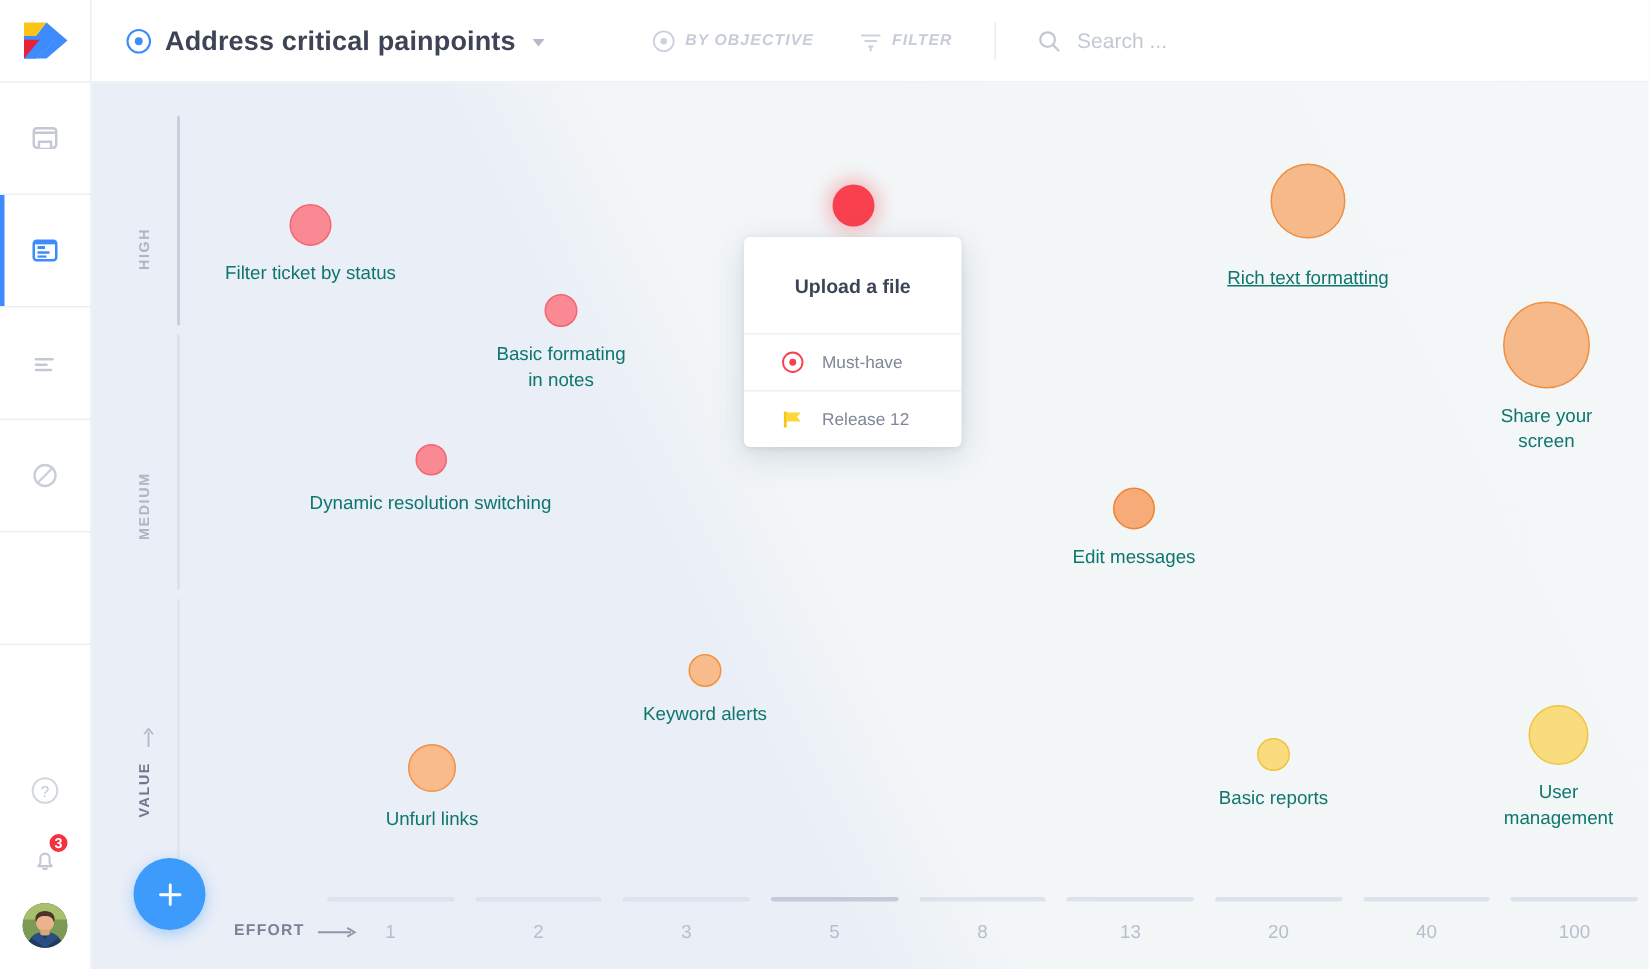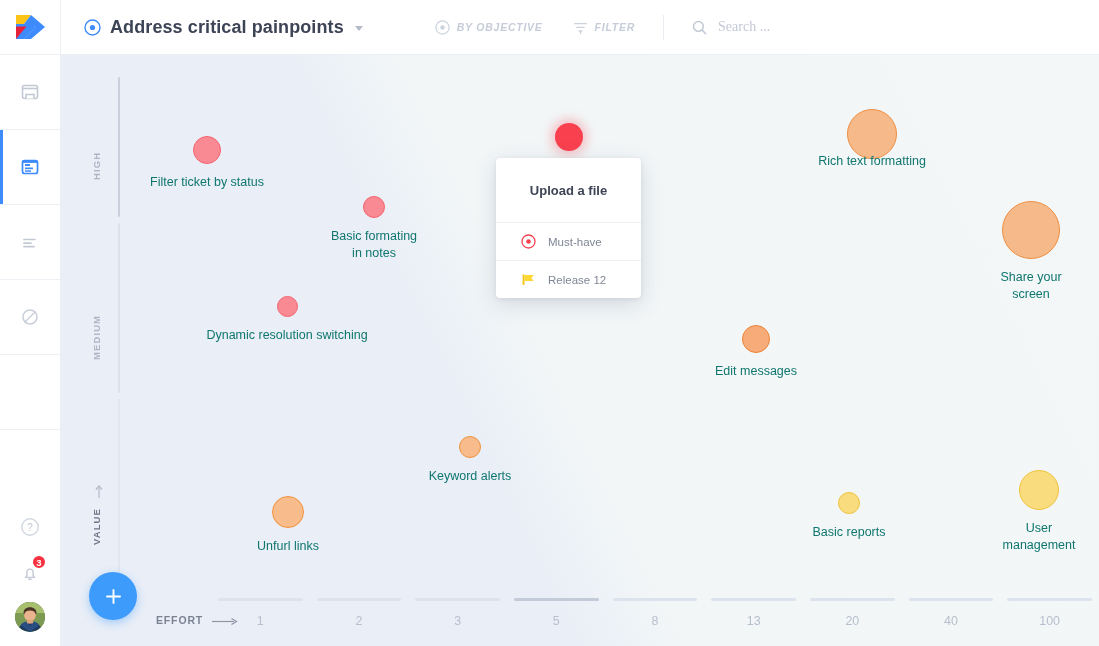--- a/index.html
+++ b/index.html
@@ -49,21 +49,21 @@
     white-space: nowrap;
   }
   .tool-ico { width: 15px; height: 15px; flex: none; display: block; }
 
   .tb-divider { width: 1px; height: 25px; background: #e9ecf1; margin-left: 28px; }
 
   .search-wrap { display: flex; align-items: center; gap: 11px; margin-left: 28px; }
   .search-ico { width: 15px; height: 15px; display: block; flex: none; }
   .search-input {
     border: none; outline: none; background: transparent;
-    font-family: Liberation Serif, serif;
+    font-family: Liberation Sans, sans-serif;
     font-size: 14px; color: #000000; width: 200px;
   }
   .search-input::placeholder { color: #c3c9d4; }
 
   
   .rail {
     position: absolute; left: 0; top: 55px; width: 61px; height: 591px;
     background: #ffffff; border-right: 1px solid #eceff3;
     z-index: 25;
   }
@@ -350,21 +350,21 @@
 
     <div id="bubble-layer">
         <div class="bubble" style="left: 132px; top: 81px; width: 28px; height: 28px; background: rgb(249, 138, 147); border-color: rgb(245, 100, 111);"></div>
         <div class="bubble-label" style="left: 146px; top: 119px;">Filter ticket by status</div>
         <div class="bubble" style="left: 302px; top: 141px; width: 22px; height: 22px; background: rgb(249, 138, 147); border-color: rgb(245, 100, 111);"></div>
         <div class="bubble-label" style="left: 313px; top: 173px;">Basic formating
 in notes</div>
         <div class="bubble selected" style="left: 494px; top: 68px; width: 28px; height: 28px; background: rgb(248, 64, 79); border-color: rgb(248, 64, 79);"></div>
         <div class="bubble-label" style="left: 508px; top: 106px;">Upload a file</div>
         <div class="bubble" style="left: 786px; top: 54px; width: 50px; height: 50px; background: rgb(246, 185, 138); border-color: rgb(239, 143, 66);"></div>
-        <div class="bubble-label" style="left: 811px; top: 98px;">Rich text formatting</div>
+        <div class="bubble-label" style="left: 811px; top: 122px; text-decoration: underline;">Rich text formatting</div>
         <div class="bubble" style="left: 941px; top: 146px; width: 58px; height: 58px; background: rgb(246, 185, 138); border-color: rgb(239, 143, 66);"></div>
         <div class="bubble-label" style="left: 970px; top: 214px;">Share your screen</div>
         <div class="bubble" style="left: 215.5px; top: 240.5px; width: 21px; height: 21px; background: rgb(249, 138, 147); border-color: rgb(245, 100, 111);"></div>
         <div class="bubble-label" style="left: 226px; top: 271.5px;">Dynamic resolution switching</div>
         <div class="bubble" style="left: 681px; top: 270px; width: 28px; height: 28px; background: rgb(247, 171, 121); border-color: rgb(238, 131, 52);"></div>
         <div class="bubble-label" style="left: 695px; top: 308px;">Edit messages</div>
         <div class="bubble" style="left: 398px; top: 381px; width: 22px; height: 22px; background: rgb(248, 187, 140); border-color: rgb(240, 147, 63);"></div>
         <div class="bubble-label" style="left: 409px; top: 413px;">Keyword alerts</div>
         <div class="bubble" style="left: 211px; top: 441px; width: 32px; height: 32px; background: rgb(248, 187, 140); border-color: rgb(240, 147, 63);"></div>
         <div class="bubble-label" style="left: 227px; top: 483px;">Unfurl links</div>

